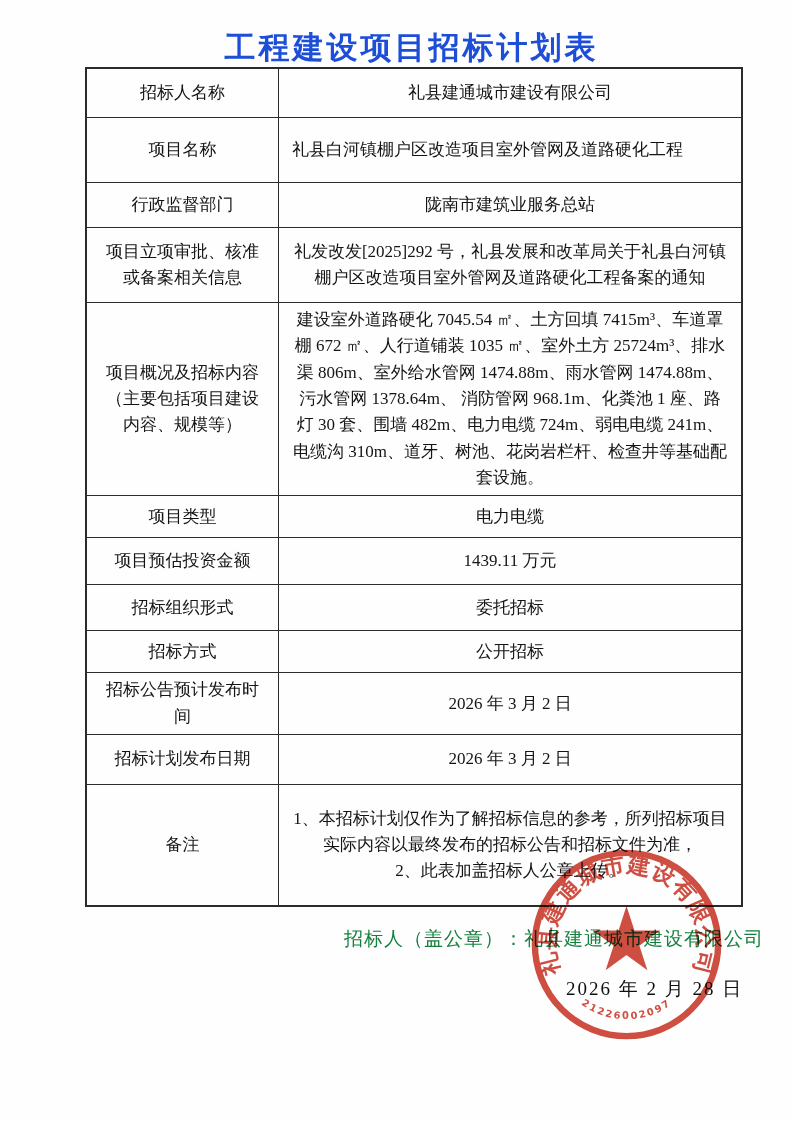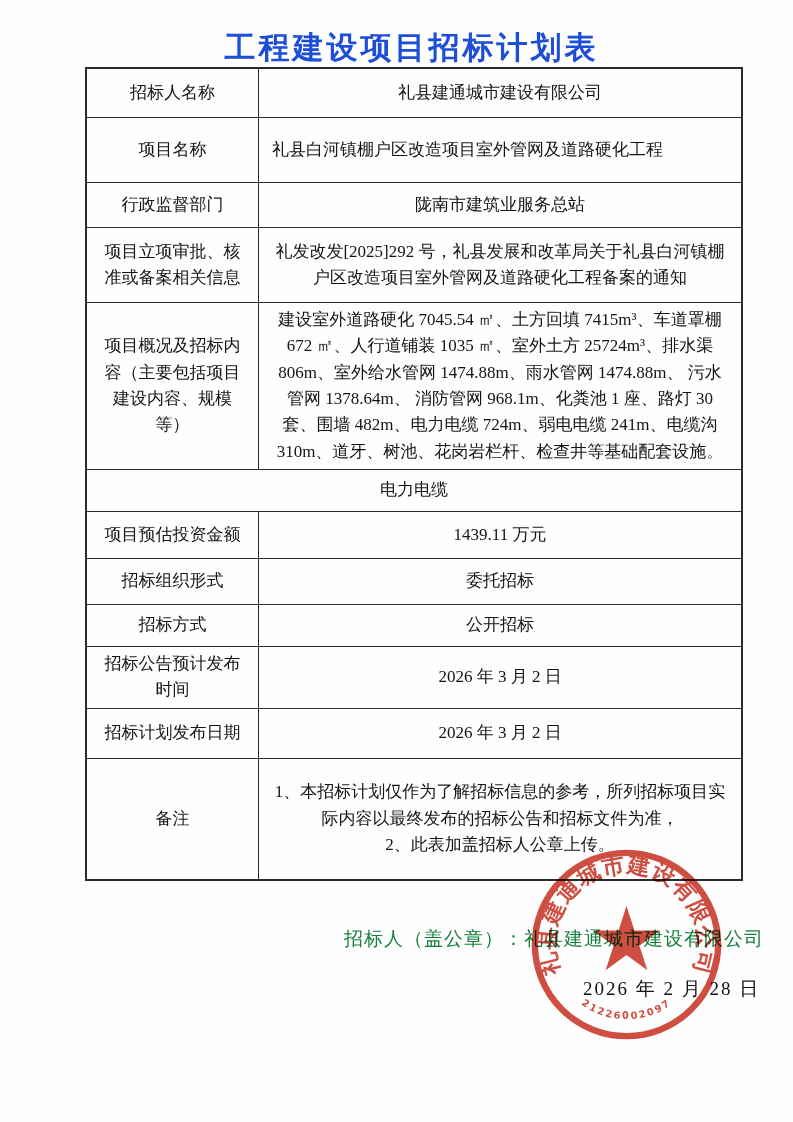--- a/index.html
+++ b/index.html
@@ -14,34 +14,34 @@
     color:#1d4ed8; font-family:"DejaVu Sans","Liberation Sans",sans-serif;
   }
   .table {
     position:absolute; left:85px; top:67px; width:658px;
     border:2px solid #2b2b2b; box-sizing:border-box; background:transparent;
   }
   .row { display:flex; border-top:1.5px solid #2b2b2b; }
   .row:first-child { border-top:none; }
   .cell { box-sizing:border-box; font-size:17px; line-height:1.55; display:flex; align-items:center; }
   .label {
-    width:172px; border-right:1.5px solid #2b2b2b;
+    width:192px; border-right:1.5px solid #2b2b2b;
     justify-content:center; text-align:center; padding:4px 12px;
   }
   .value { flex:1; justify-content:center; text-align:center; padding:4px 13px; white-space:pre-wrap; }
   .value.left { justify-content:flex-start; text-align:center; }
   .r0{min-height:48px}.r1{min-height:64px}.r2{min-height:44px}.r3{min-height:74px}
   .r4{min-height:164px}.r5{min-height:41px}.r6{min-height:46px}.r7{min-height:45px}
   .r8{min-height:41px}.r9{min-height:59px}.r10{min-height:49px}.r11{min-height:120px}
   .sign-line {
     position:absolute; top:926px; left:344px; font-size:19px; letter-spacing:1px;
     color:#15803d; z-index:1;
   }
   .date-line {
-    position:absolute; top:976px; left:583px; font-size:19px; letter-spacing:2px;
+    position:absolute; top:976px; left:566px; font-size:19px; letter-spacing:2px;
     color:#101010; z-index:1;
   }
   .seal {
     position:absolute; left:528px; top:846px; width:197px; height:197px;
     z-index:2; mix-blend-mode:multiply; opacity:0.88; pointer-events:none;
   }
   .seal text { font-family:"DejaVu Sans","Liberation Sans",sans-serif; }
 </style>
 </head>
 <body>
@@ -65,20 +65,21 @@
     </div>
     <div class="row">
       <div class="cell label r3">项目立项审批、核准或备案相关信息</div>
       <div class="cell value left r3">礼发改发[2025]292 号，礼县发展和改革局关于礼县白河镇棚户区改造项目室外管网及道路硬化工程备案的通知</div>
     </div>
     <div class="row">
       <div class="cell label r4">项目概况及招标内容（主要包括项目建设内容、规模等）</div>
       <div class="cell value left r4">建设室外道路硬化 7045.54 ㎡、土方回填 7415m³、车道罩棚 672 ㎡、人行道铺装 1035 ㎡、室外土方 25724m³、排水渠 806m、室外给水管网 1474.88m、雨水管网 1474.88m、 污水管网 1378.64m、 消防管网 968.1m、化粪池 1 座、路灯 30 套、围墙 482m、电力电缆 724m、弱电电缆 241m、电缆沟 310m、道牙、树池、花岗岩栏杆、检查井等基础配套设施。</div>
     </div>
     <div class="row">
+      <div class="cell label r5">项目类型</div>
       <div class="cell value r5">电力电缆</div>
     </div>
     <div class="row">
       <div class="cell label r6">项目预估投资金额</div>
       <div class="cell value r6">1439.11 万元</div>
     </div>
     <div class="row">
       <div class="cell label r7">招标组织形式</div>
       <div class="cell value r7">委托招标</div>
     </div>

